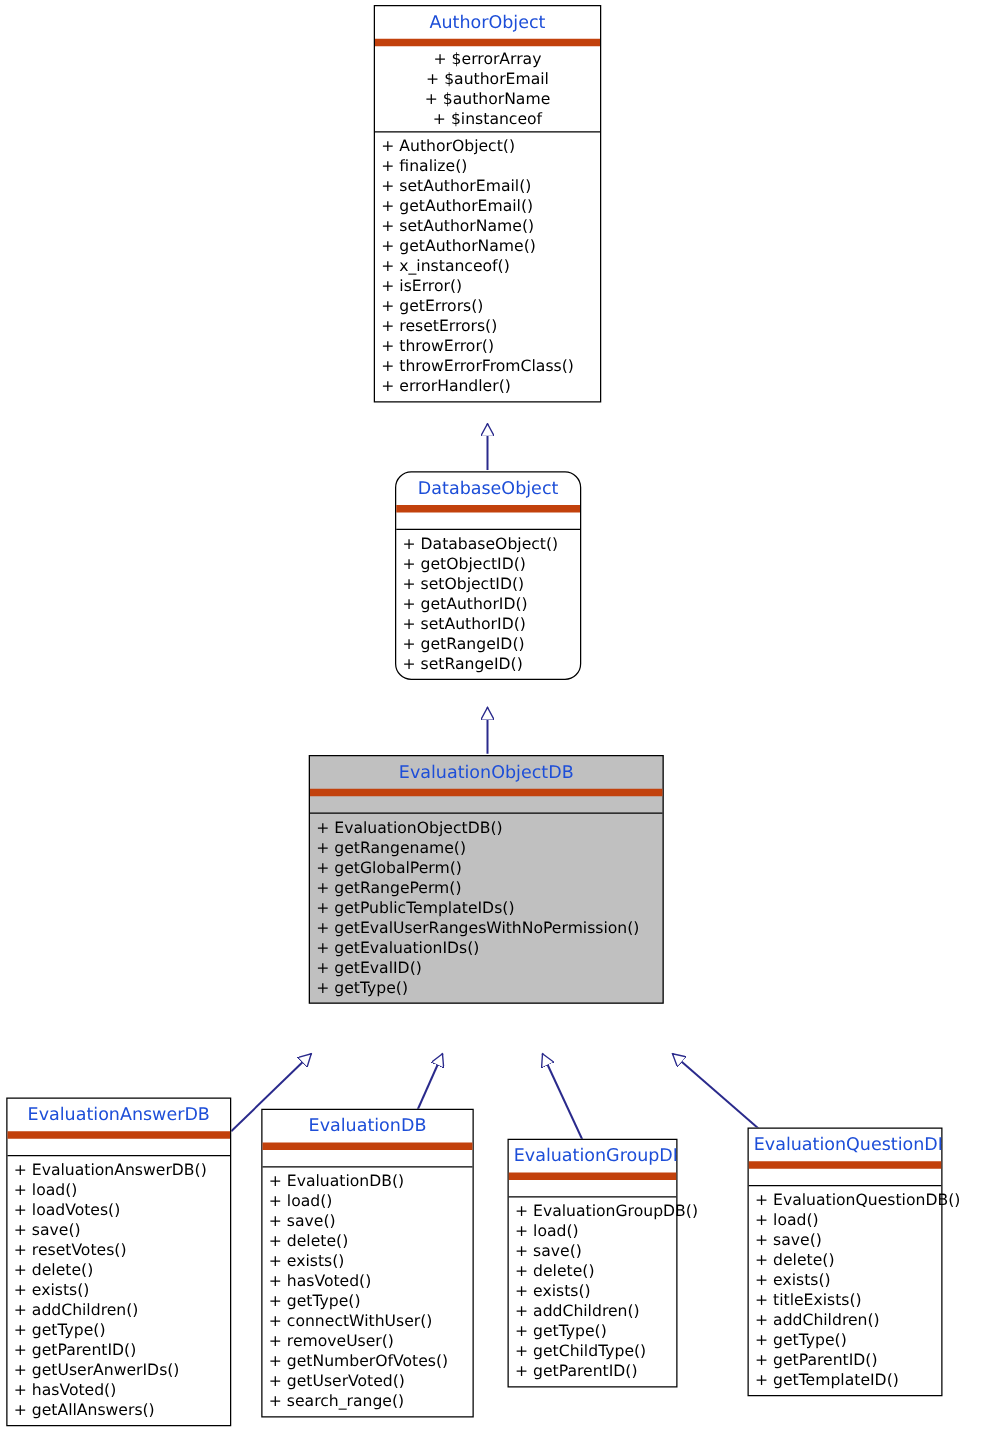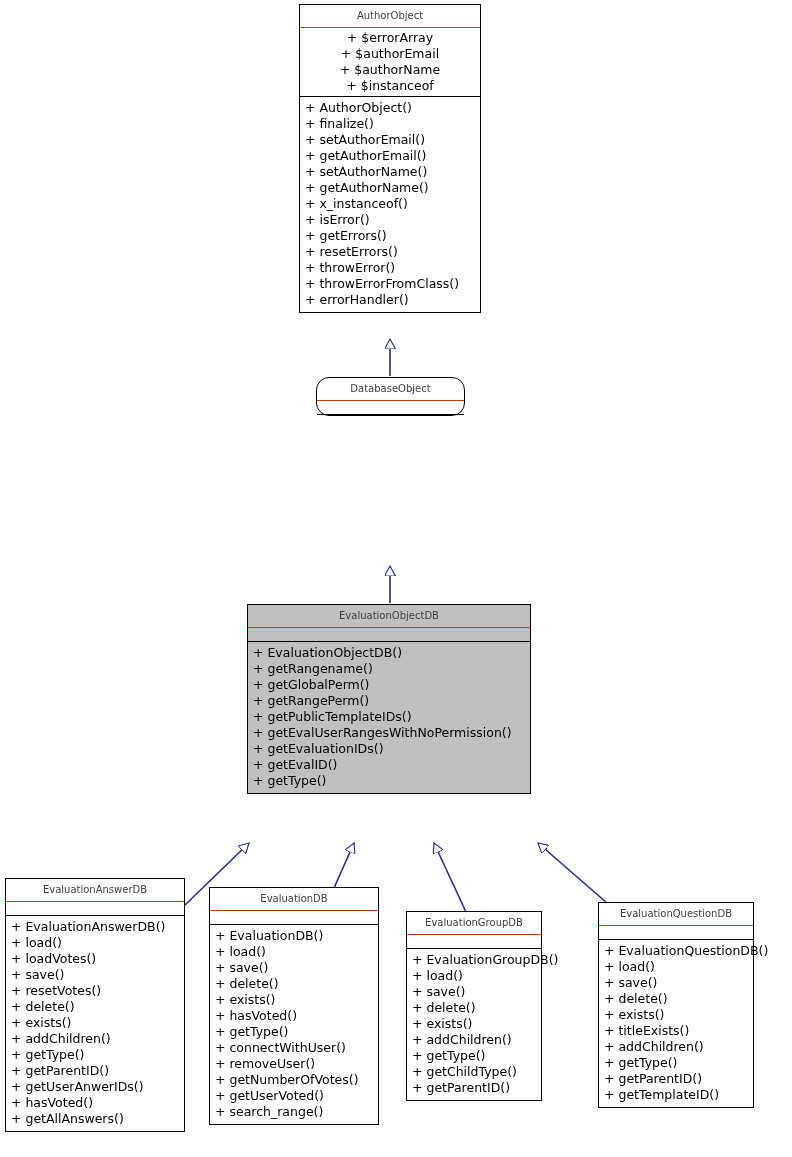--- a/index.html
+++ b/index.html
@@ -34,25 +34,25 @@
     border: 1px solid #000000;
     background: #ffffff;
     z-index: 2;
   }
   .uml-class.highlight {
     background: #c0c0c0;
   }
   .cls-title {
     box-sizing: border-box;
     text-align: center;
-    font-size: 10px;
+    font-size: 14px;
     line-height: 1;
-    color: #404040;
+    color: #1d4ed8;
     padding: 6px 4px 6px 4px;
-    border-bottom: 1px solid #c2410c;
+    border-bottom: 6px solid #c2410c;
     white-space: nowrap;
     overflow: hidden;
   }
   .cls-attrs {
     box-sizing: border-box;
     border-bottom: 1px solid #000000;
     padding: 2px 5px 2px 5px;
     min-height: 14px;
     text-align: center;
   }
@@ -127,20 +127,29 @@
       <div class="member">+ resetErrors()</div>
       <div class="member">+ throwError()</div>
       <div class="member">+ throwErrorFromClass()</div>
       <div class="member">+ errorHandler()</div>
     </div>
   </div>
 
   <div class="uml-class" style="left:316px; top:377px; width:149px;border-radius:13px;">
     <div class="cls-title">DatabaseObject</div>
     <div class="cls-attrs empty-compartment"></div>
+    <div class="cls-ops">
+      <div class="member">+ DatabaseObject()</div>
+      <div class="member">+ getObjectID()</div>
+      <div class="member">+ setObjectID()</div>
+      <div class="member">+ getAuthorID()</div>
+      <div class="member">+ setAuthorID()</div>
+      <div class="member">+ getRangeID()</div>
+      <div class="member">+ setRangeID()</div>
+    </div>
   </div>
 
   <div class="uml-class highlight" style="left:247px; top:604px; width:284px;">
     <div class="cls-title">EvaluationObjectDB</div>
     <div class="cls-attrs empty-compartment"></div>
     <div class="cls-ops">
       <div class="member">+ EvaluationObjectDB()</div>
       <div class="member">+ getRangename()</div>
       <div class="member">+ getGlobalPerm()</div>
       <div class="member">+ getRangePerm()</div>

